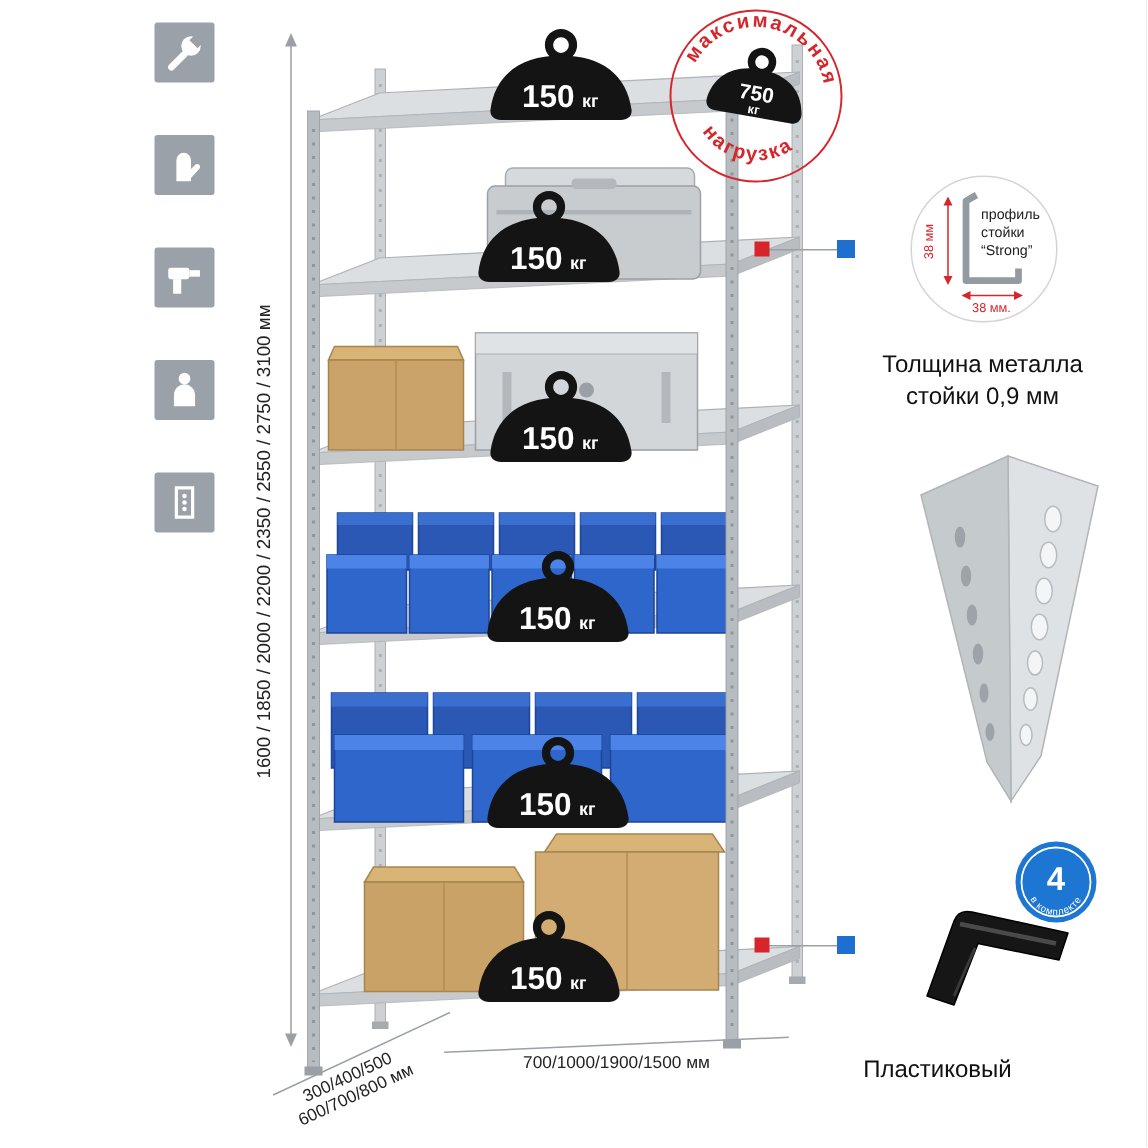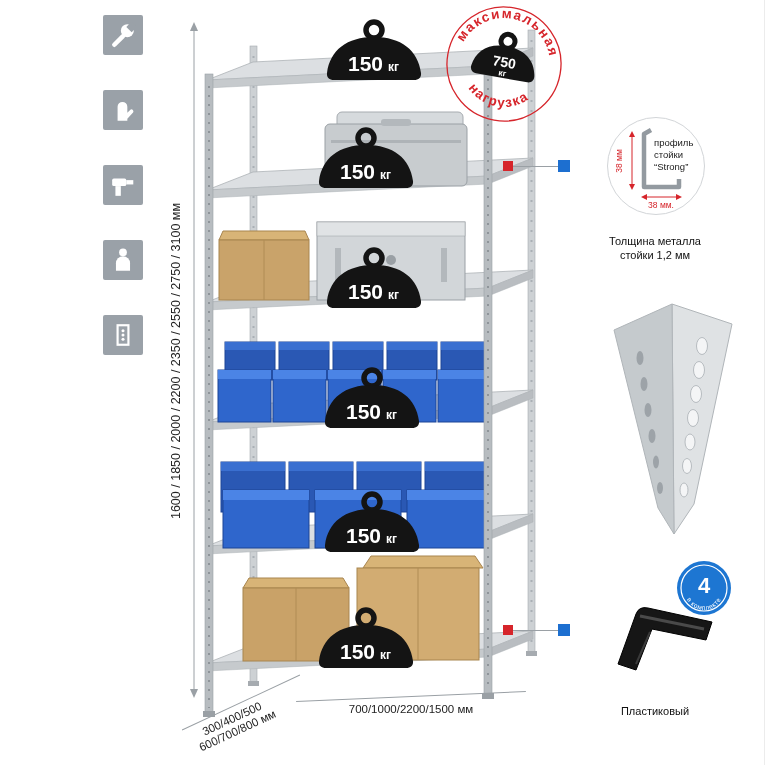--- a/index.html
+++ b/index.html
@@ -1,21 +1,21 @@
 <!DOCTYPE html>
 <html><head>
 <meta charset="utf-8">
 <style>
   html,body{margin:0;padding:0;background:#fff;}
   .stage{position:relative;width:765px;height:765px;background:#ffffff;overflow:hidden;
          font-family:"Liberation Sans",sans-serif;color:#222;}
   .abs{position:absolute;}
   .icon-tile{position:absolute;left:103px;width:40px;height:40px;background:#9aa1a8;border-radius:2px;
              display:flex;align-items:center;justify-content:center;}
-  .caption{position:absolute;font-size:11px;line-height:1.3;color:#111;text-align:center;}
+  .caption{position:absolute;font-size:16px;line-height:1.3;color:#111;text-align:center;}
   .vlabel{position:absolute;left:-144px;top:354px;width:640px;text-align:center;
           transform:rotate(-90deg);font-size:12.5px;color:#222;white-space:nowrap;}
   .dim-text{font-size:11.5px;color:#222;text-align:center;line-height:1.15;}
   .mline{position:absolute;background:#9aa0a5;}
   .sq{position:absolute;}
   svg text{font-family:"Liberation Sans",sans-serif;}
   .wv{font-weight:bold;font-size:21px;fill:#ffffff;}
   .wu{font-weight:bold;font-size:12px;fill:#ffffff;}
   .stamp-arc{font-weight:bold;font-size:13.5px;fill:#d6252b;letter-spacing:1.5px;}
   .stamp-val{font-weight:bold;font-size:14px;fill:#ffffff;}
@@ -271,21 +271,21 @@
       <polygon points="33,79 39,76 39,82" fill="#d6252b"></polygon>
       <polygon points="74,79 68,76 68,82" fill="#d6252b"></polygon>
       <text class="pd-dim" x="53" y="90" text-anchor="middle">38 мм.</text>
       <text class="pd-label" x="46" y="28">профиль</text>
       <text class="pd-label" x="46" y="40">стойки</text>
       <text class="pd-label" x="46" y="52">“Strong”</text>
     </svg>
   </div>
   <div class="caption" style="left:585px;top:234px;width:140px">
     <div>Толщина металла</div>
-    <div>стойки 1,2 мм</div>
+    <div>стойки 0,9 мм</div>
   </div>
 
   <svg class="abs" style="left:600px;top:300px" width="140" height="240" viewBox="0 0 140 240">
     <polygon points="72,4 132,24 94,204 74,234" fill="#dfe2e4" stroke="#b0b5b9"></polygon>
     <polygon points="72,4 14,30 58,208 74,234" fill="#c5cacd" stroke="#b0b5b9"></polygon>
     <ellipse cx="102" cy="46" rx="5.5" ry="8.5" fill="#f4f5f6" stroke="#b7bcc0"></ellipse>
     <ellipse cx="99" cy="70" rx="5.5" ry="8.5" fill="#f4f5f6" stroke="#b7bcc0"></ellipse>
     <ellipse cx="96" cy="94" rx="5.5" ry="8.5" fill="#f4f5f6" stroke="#b7bcc0"></ellipse>
     <ellipse cx="93" cy="118" rx="5.5" ry="8.5" fill="#f4f5f6" stroke="#b7bcc0"></ellipse>
     <ellipse cx="90" cy="142" rx="5" ry="8" fill="#f4f5f6" stroke="#b7bcc0"></ellipse>
@@ -314,24 +314,24 @@
       <circle cx="28" cy="28" r="23" fill="none" stroke="#ffffff" stroke-width="1.2"></circle>
       <defs>
           <path id="fArc" d="M9 31 A19 19 0 0 0 47 31"></path>
         </defs>
       <text class="badge-num" x="28" y="33" text-anchor="middle">4</text>
       <text class="badge-arc" text-anchor="middle">
         <textPath href="#fArc" startOffset="50%">в комплекте</textPath>
       </text>
     </svg>
   </div>
-  <div class="caption" style="left:585px;top:704px;width:140px">
+  <div class="caption" style="left:555px;top:704px;width:140px">
     <div>Пластиковый</div>
   </div>
 
   <div class="mline" style="left:176px;top:702px;width:130px;height:1px;transform:rotate(-25deg)"></div>
   <div class="abs dim-text" style="left:150px;top:712px;width:170px;transform:rotate(-25deg)">
     <div>300/400/500</div>
     <div>600/700/800 мм</div>
   </div>
   <div class="mline" style="left:296px;top:696px;width:230px;height:1px;transform:rotate(-2.5deg)"></div>
-  <div class="abs dim-text" style="left:296px;top:703px;width:230px">700/1000/2200/1500 мм</div>
+  <div class="abs dim-text" style="left:296px;top:703px;width:230px">700/1000/1900/1500 мм</div>
 </div>
 
 </body></html>

